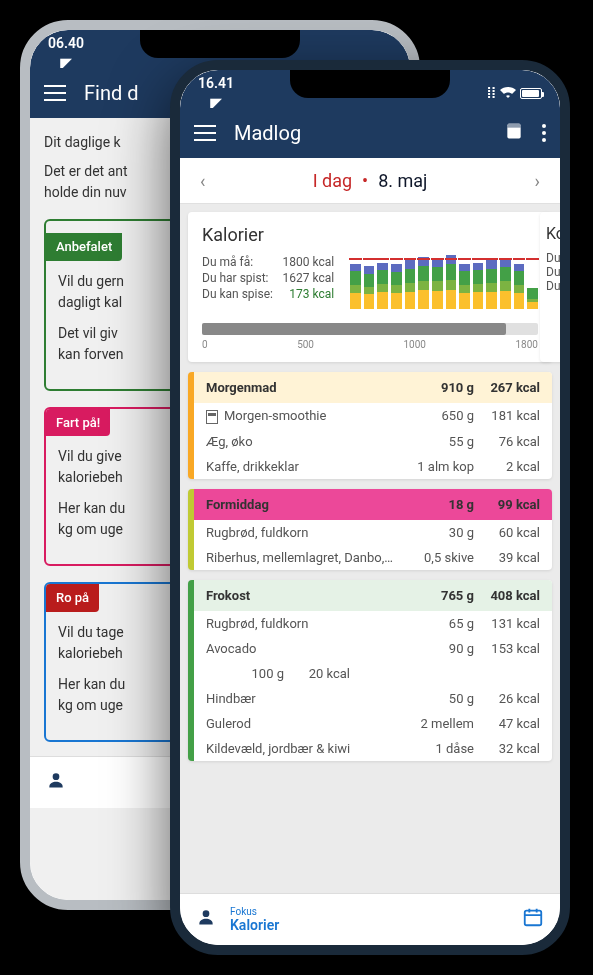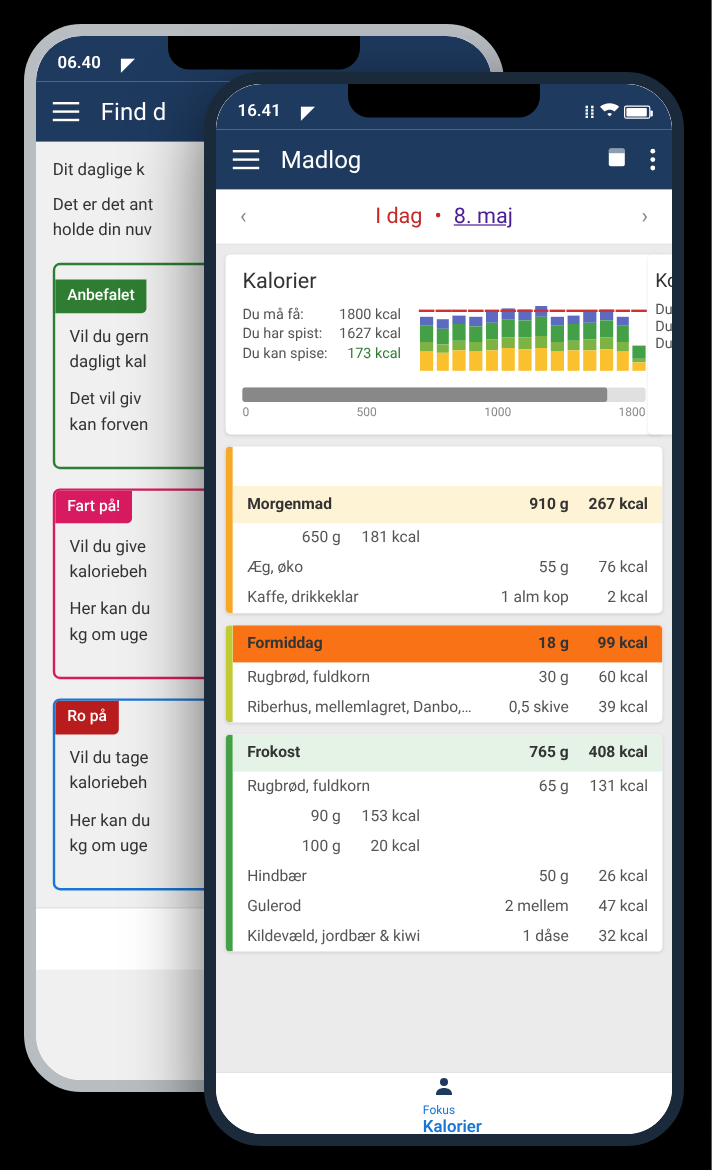--- a/index.html
+++ b/index.html
@@ -56,21 +56,21 @@
   height: 38px;
   background: #1e3a5f;
   color: #fff;
   display: flex;
   align-items: center;
   justify-content: space-between;
   padding: 8px 18px 0;
   font-size: 14px;
   font-weight: 600;
 }
-.status-left { display: flex; align-items: center; gap: 17px; }
+.status-left { display: flex; align-items: center; gap: 4px; flex-direction: column; }
 .status-right { display: flex; align-items: center; gap: 4px; }
 .app-bar {
   height: 50px;
   background: #1e3a5f;
   color: #fff;
   display: flex;
   align-items: center;
   padding: 0 14px;
   gap: 18px;
 }
@@ -85,21 +85,21 @@
   display: flex;
   align-items: center;
   justify-content: space-between;
   padding: 12px 14px;
   border-bottom: 1px solid #e0e0e0;
 }
 .date-arrow { color: #888; font-size: 18px; padding: 0 6px; }
 .date-center { display: flex; align-items: center; gap: 10px; font-size: 18px; }
 .date-today { color: #c62828; }
 .date-dot { color: #c62828; }
-.date-date { color: #4c1d95; text-decoration: underline; }
+.date-date { color: #0f172a; }
 
 .content { flex: 1; overflow: hidden; padding: 8px; background: #ebebeb; }
 
 .cal-card {
   background: #fff;
   border-radius: 4px;
   padding: 12px 14px;
   margin-bottom: 10px;
   box-shadow: 0 1px 3px rgba(0,0,0,0.1);
   position: relative;
@@ -135,43 +135,42 @@
 
 .meal-card {
   background: #fff;
   border-radius: 4px;
   margin-bottom: 10px;
   box-shadow: 0 1px 3px rgba(0,0,0,0.1);
   overflow: hidden;
   border-left: 6px solid;
 }
 .meal-morgen { border-left-color: #f9a825; }
-.meal-morgen .meal-head { background: #fff3d6; margin-top: 33px; }
+.meal-morgen .meal-head { background: #fff3d6; }
 .meal-formid { border-left-color: #c0ca33; }
-.meal-formid .meal-head { background: #f97316; }
+.meal-formid .meal-head { background: #ec4899; }
 .meal-frokost { border-left-color: #43a047; }
 .meal-frokost .meal-head { background: #e5f2e6; }
 .meal-head, .meal-row { display: flex; padding: 8px 12px; font-size: 13px; }
 .meal-head { font-weight: 700; color: #333; }
 .meal-row { color: #555; padding: 5px 12px; }
 .meal-name { flex: 1; overflow: hidden; text-overflow: ellipsis; white-space: nowrap; }
 .meal-amt { width: 78px; text-align: right; }
 .meal-kcal { width: 66px; text-align: right; }
 .calc-icon { display: inline-block; width: 12px; height: 14px; border: 1px solid #666; margin-right: 6px; vertical-align: middle; position: relative; }
 .calc-icon::before { content: ""; position: absolute; top: 2px; left: 1px; right: 1px; height: 3px; background: #666; }
 
 .bottom-bar {
   height: 52px;
   background: #fff;
   border-top: 1px solid #ddd;
   display: flex;
   align-items: center;
   justify-content: space-between;
   padding: 1px 16px;
-  flex-direction: column;
 }
 .person-icon { color: #1e3a5f; font-size: 20px; }
 .focus-block { margin-left: 14px; flex: 1; }
 .focus-label { font-size: 10px; color: #1976d2; }
 .focus-value { font-size: 14px; color: #1976d2; font-weight: 600; }
 .cal-icon { color: #1976d2; font-size: 20px; }
 
 
 .back-content { padding: 14px; color: #333; font-size: 14px; line-height: 1.5; overflow: hidden; }
 .back-text { margin-bottom: 8px; }
@@ -445,20 +444,21 @@
       </div>
 
       <div id="meals-container">
           <div class="meal-card meal-morgen">
             <div class="meal-head">
     <span class="meal-name">Morgenmad</span>
     <span class="meal-amt">910 g</span>
     <span class="meal-kcal">267 kcal</span>
             </div>
             <div class="meal-row">
+      <span class="meal-name"><span class="calc-icon"></span>Morgen-smoothie</span>
       <span class="meal-amt">650 g</span>
       <span class="meal-kcal">181 kcal</span>
             </div>
             <div class="meal-row">
       <span class="meal-name">Æg, øko</span>
       <span class="meal-amt">55 g</span>
       <span class="meal-kcal">76 kcal</span>
             </div>
             <div class="meal-row">
       <span class="meal-name">Kaffe, drikkeklar</span>
@@ -488,20 +488,21 @@
     <span class="meal-name">Frokost</span>
     <span class="meal-amt">765 g</span>
     <span class="meal-kcal">408 kcal</span>
             </div>
             <div class="meal-row">
       <span class="meal-name">Rugbrød, fuldkorn</span>
       <span class="meal-amt">65 g</span>
       <span class="meal-kcal">131 kcal</span>
             </div>
             <div class="meal-row">
+      <span class="meal-name">Avocado</span>
       <span class="meal-amt">90 g</span>
       <span class="meal-kcal">153 kcal</span>
             </div>
             <div class="meal-row">
       <span class="meal-amt">100 g</span>
       <span class="meal-kcal">20 kcal</span>
             </div>
             <div class="meal-row">
       <span class="meal-name">Hindbær</span>
       <span class="meal-amt">50 g</span>

